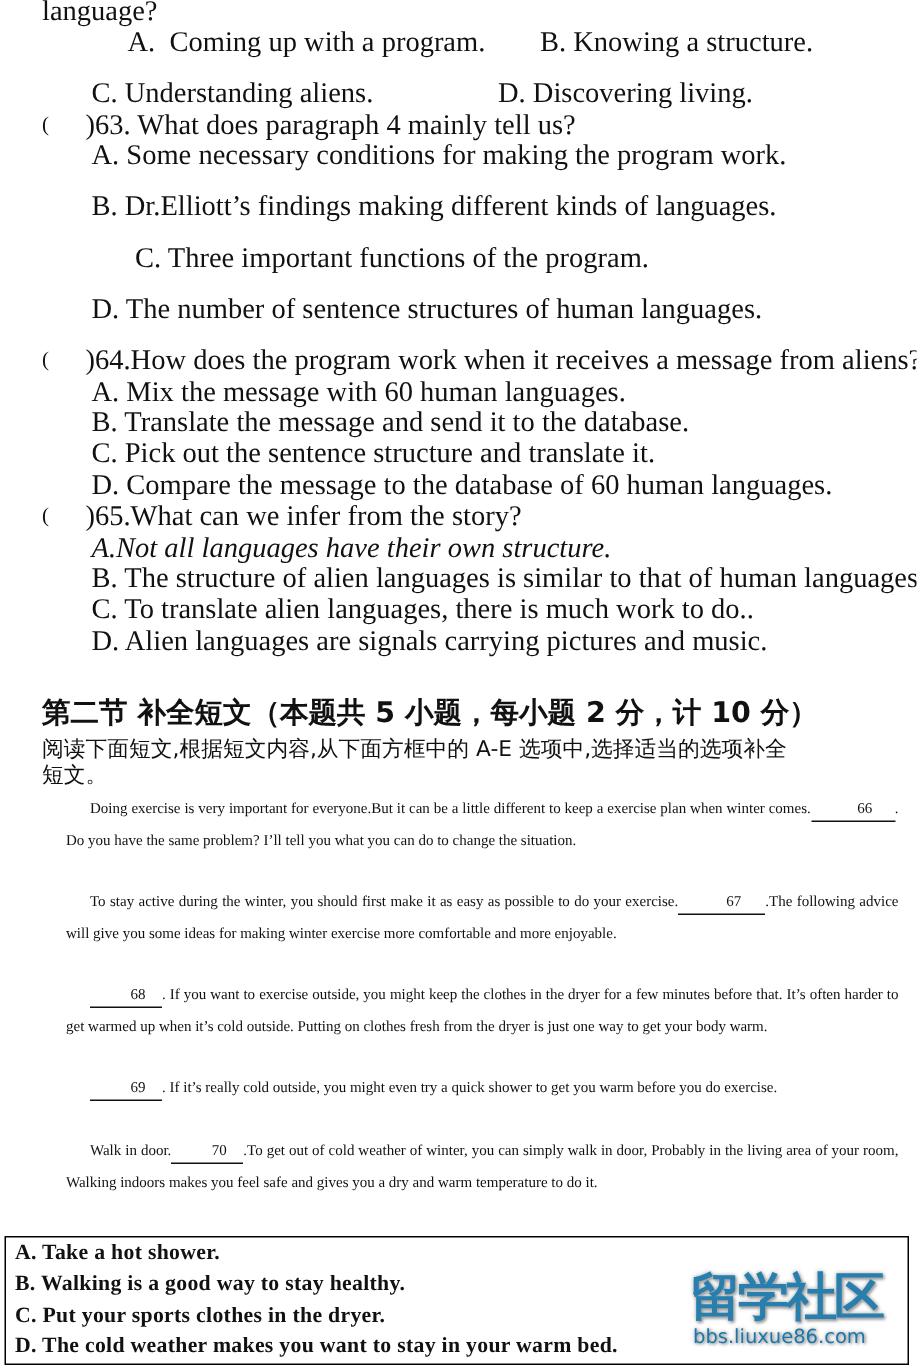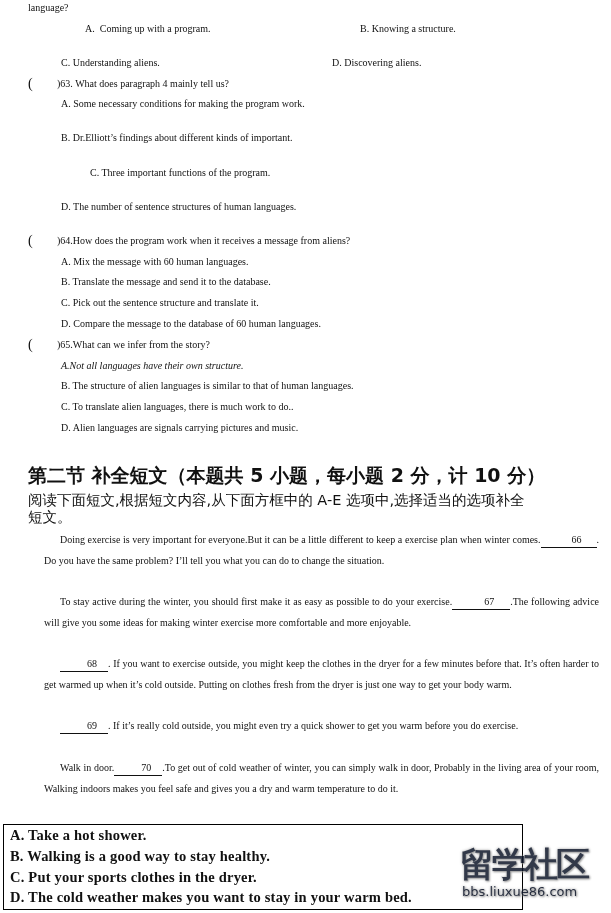--- a/index.html
+++ b/index.html
@@ -1,43 +1,43 @@
 <!DOCTYPE html>
 <html><head>
 <meta charset="utf-8">
 <style>
   html, body { margin: 0; padding: 0; background: #ffffff; }
   body {
     width: 611px; height: 913px; overflow: hidden; position: relative;
     font-family: "Liberation Serif", "DejaVu Serif", serif;
     color: #111111;
   }
-  .line { position: absolute; white-space: nowrap; font-size: 10px; line-height: 16px; }
+  .line { position: absolute; white-space: nowrap; font-size: 19px; line-height: 16px; }
   .q-paren { position: absolute; font-size: 14px; line-height: 16px; }
   .cn { font-family: "DejaVu Sans", "Liberation Sans", sans-serif; font-size: 14px; }
   .cn-bold { font-family: "DejaVu Sans", "Liberation Sans", sans-serif; font-weight: bold; font-size: 14px; }
   .blank {
     display: inline-block; border-bottom: 1px solid #111; text-align: center;
     line-height: 14px;
   }
   .justify {
     position: absolute; left: 44px; width: 555px; font-size: 10px; line-height: 20.6px;
     text-align: justify; text-align-last: auto;
   }
   .opt-box {
-    position: absolute; left: 3px; top: 824px; width: 520px; height: 86px;
+    position: absolute; left: 3px; top: 824px; width: 603px; height: 86px;
     border: 1px solid #000; box-sizing: border-box;
   }
   .opt-box .opt {
     position: absolute; left: 6px; font-weight: bold; font-size: 14.5px; white-space: nowrap;
     letter-spacing: 0.2px;
   }
   .watermark {
     position: absolute; left: 460px; top: 842px; width: 150px; height: 60px;
-    color: #0f172a; text-shadow: 0 0 3px #999, 1px 1px 2px #888;
+    color: #0369a1; text-shadow: 0 0 3px #999, 1px 1px 2px #888;
     font-family: "DejaVu Sans", sans-serif;
   }
   .watermark .wm-big { position: absolute; left: 0; top: 0; font-size: 34px; font-weight: bold; letter-spacing: -2px; opacity: 0.85; }
   .watermark .wm-url { position: absolute; left: 2px; top: 42px; font-size: 13px; opacity: 0.9; }
 </style>
 </head>
 <body>
 
 <div class="line" style="left:28px; top:0px;">language?</div>
 <div class="line" style="left:85px; top:21px;">
@@ -47,27 +47,27 @@
 <div class="line" style="left:360px; top:21px;">
   <span>B.</span>
   <span>Knowing a structure.</span>
 </div>
 <div class="line" style="left:61px; top:55px;">
   <span>C.</span>
   <span>Understanding aliens.</span>
 </div>
 <div class="line" style="left:332px; top:55px;">
   <span>D.</span>
-  <span>Discovering aliens.</span>
+  <span>Discovering living.</span>
 </div>
 
 <div class="q-paren" style="left:28px; top:76px;">(</div>
 <div class="line" style="left:57px; top:76px;">)63. What does paragraph 4 mainly tell us?</div>
 <div class="line" style="left:61px; top:96px;">A.  Some necessary conditions for making the program work.</div>
-<div class="line" style="left:61px; top:130px;">B.  Dr.Elliott’s findings about different kinds of important.</div>
+<div class="line" style="left:61px; top:130px;">B.  Dr.Elliott’s findings making different kinds of languages.</div>
 <div class="line" style="left:61px; top:165px;margin-left:29px;">C.  Three important functions of the program.</div>
 <div class="line" style="left:61px; top:199px;">D.  The number of sentence structures of human languages.</div>
 
 <div class="q-paren" style="left:28px; top:233px;">(</div>
 <div class="line" style="left:57px; top:233px;">)64.How does the program work when it receives a message from aliens?</div>
 <div class="line" style="left:61px; top:254px;">A. Mix the message with 60 human languages.</div>
 <div class="line" style="left:61px; top:274px;">B. Translate the message and send it to the database.</div>
 <div class="line" style="left:61px; top:295px;">C. Pick out the sentence structure and translate it.</div>
 <div class="line" style="left:61px; top:316px;">D. Compare the message to the database of 60 human languages.</div>
 

